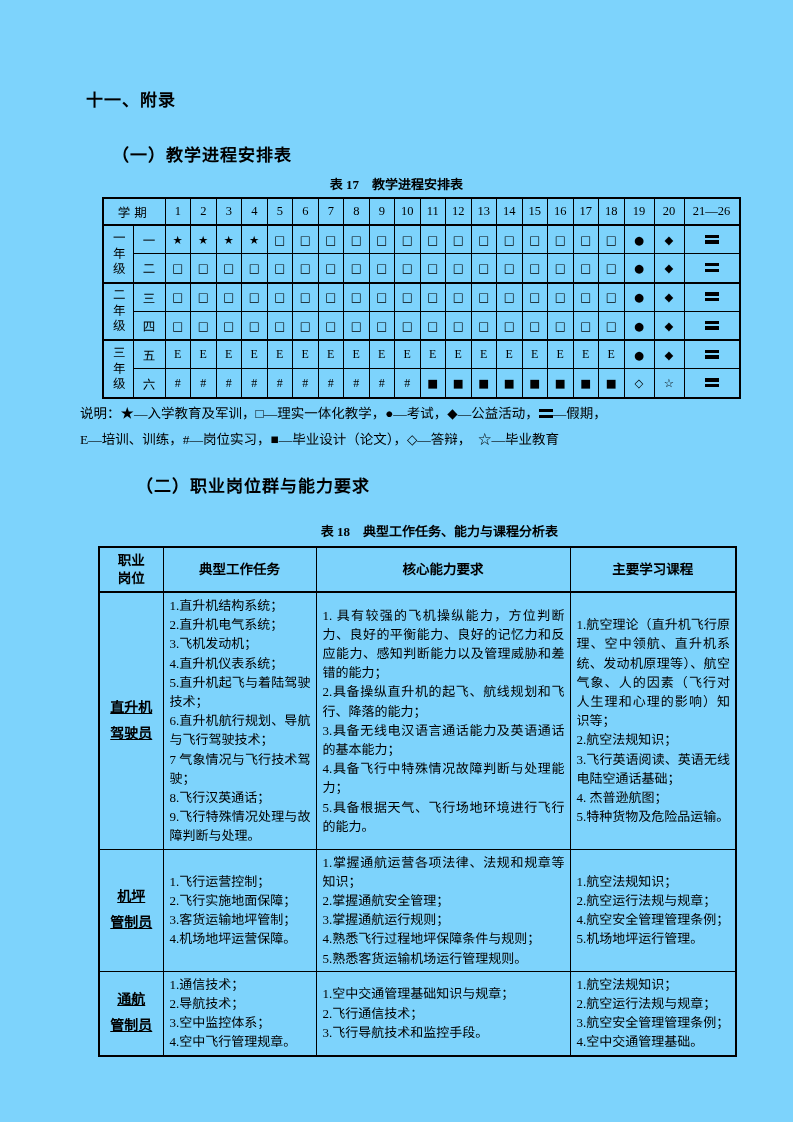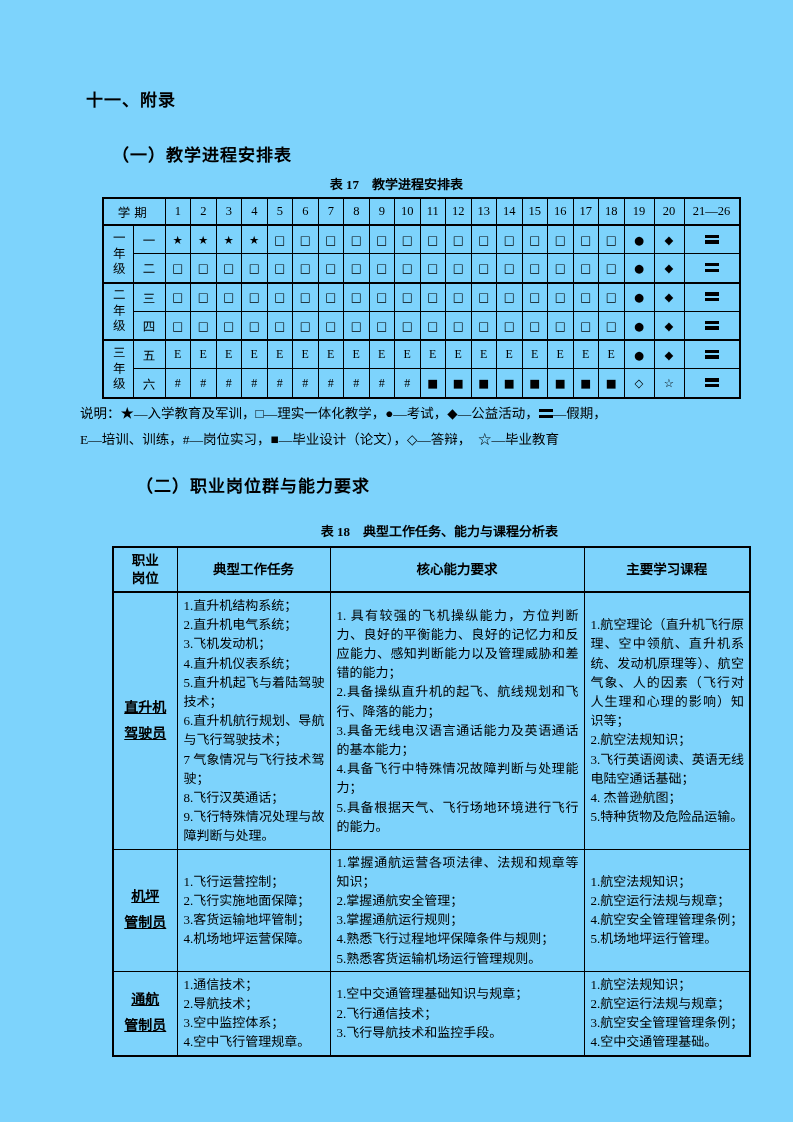--- a/index.html
+++ b/index.html
@@ -32,21 +32,21 @@
   #t17 .sym.ser{font-family:"Liberation Serif","DejaVu Serif",serif;font-size:12px;}
   #t17 tr.grp td,#t17 tr.grp th{border-top:2px solid #000;}
   .sem-label{letter-spacing:4px;padding-left:4px;}
 
   .footnote{
     position:absolute;left:80px;top:401px;width:636px;
     font-size:13.5px;line-height:26px;
   }
   .footnote .fl{white-space:pre-wrap;}
 
-  #t18{position:absolute;left:88px;top:546px;width:637px;border:2px solid #000;}
+  #t18{position:absolute;left:74px;top:546px;width:637px;border:2px solid #000;}
   #t18 th,#t18 td{border:1px solid #000;vertical-align:middle;overflow:hidden;}
   #t18 thead th{
     height:41px;font-size:13.5px;font-weight:bold;text-align:center;
     white-space:pre-line;line-height:18px;border-bottom:2px solid #000;
   }
   #t18 td.pos{
     font-size:14px;font-weight:bold;text-align:center;white-space:pre-line;line-height:26px;text-decoration:underline;
   }
   #t18 td.items{font-size:13px;line-height:19.2px;padding:3px 5px 3px 6px;text-align:justify;}
   #t18 .item{display:block;}

